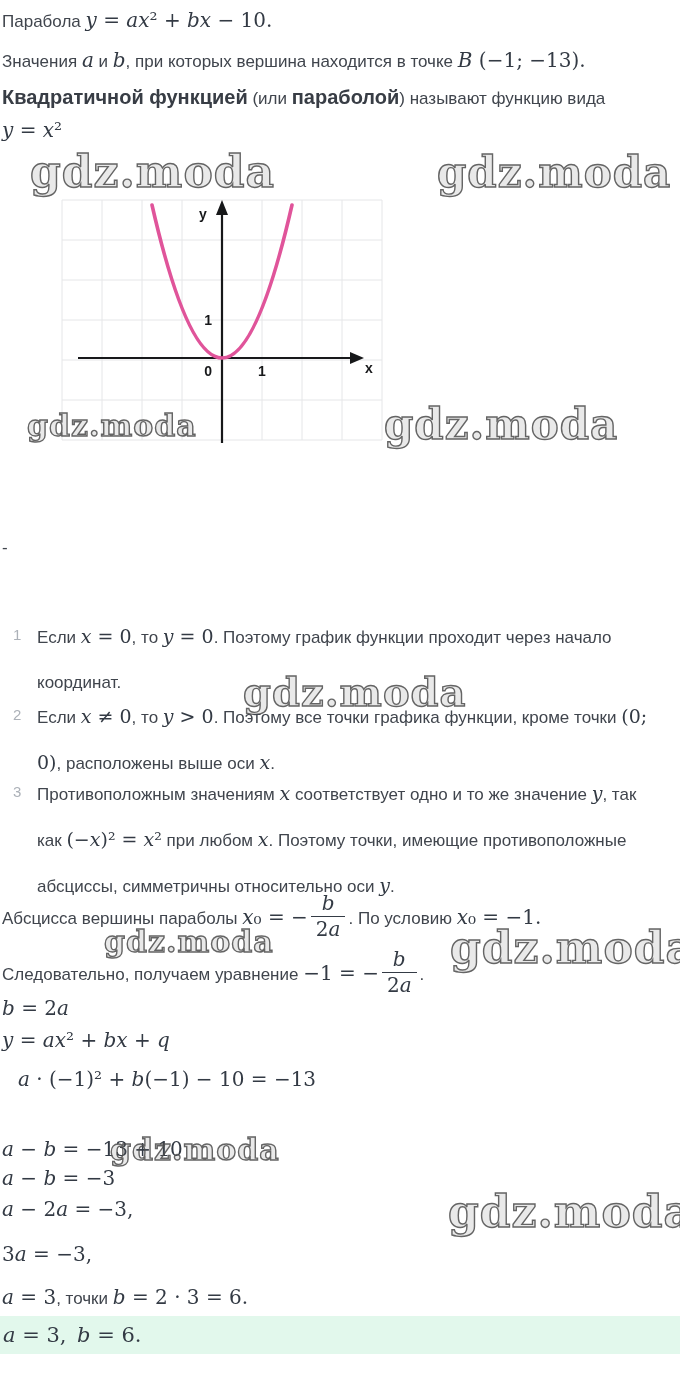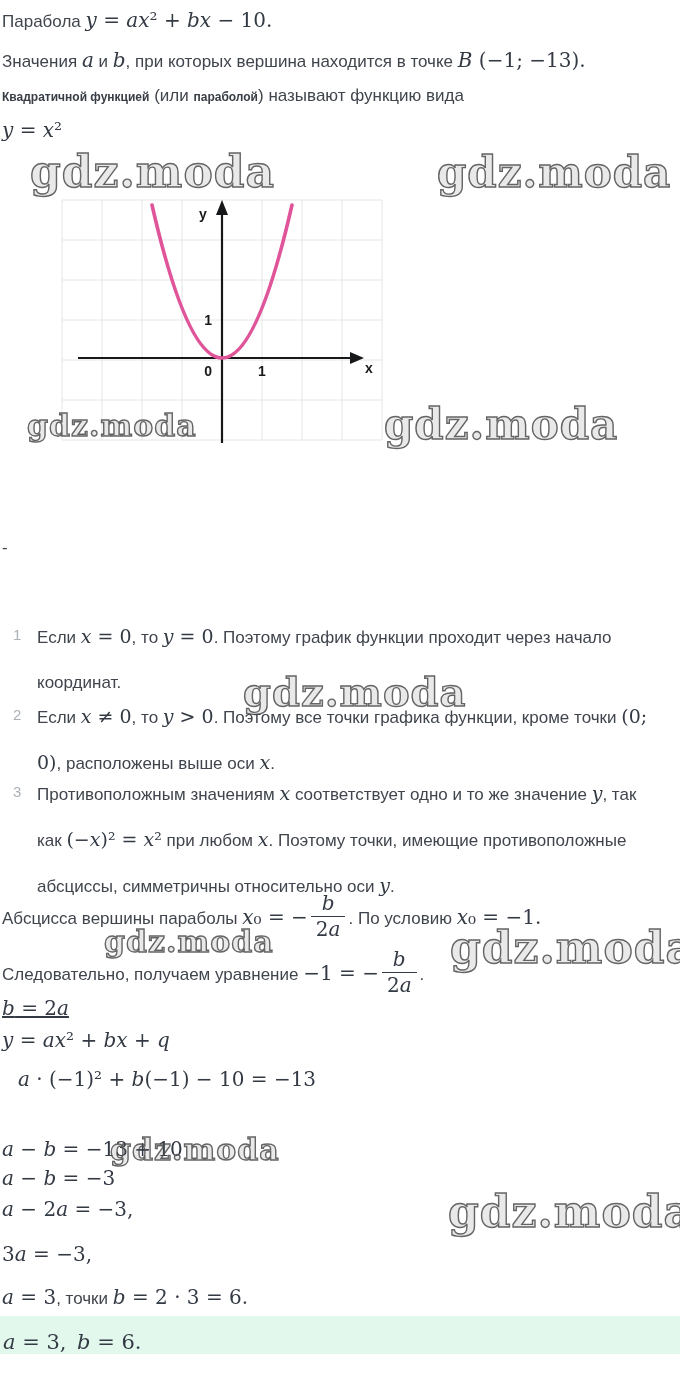--- a/index.html
+++ b/index.html
@@ -1,37 +1,37 @@
 <!DOCTYPE html>
 <html><head>
 <meta charset="utf-8">
 <style>
   html,body{margin:0;padding:0;background:#ffffff;}
   #page{position:relative;width:680px;height:1388px;background:#ffffff;overflow:hidden;
         font-family:"Liberation Sans",sans-serif;color:#40454d;}
   .abs{position:absolute;}
   .ru{font-size:17px;color:#40454d;}
-  .ru-b{font-size:12px;font-weight:700;color:#383d45;}
+  .ru-b{font-size:20px;font-weight:700;color:#383d45;}
   .math{font-family:"DejaVu Serif",serif;font-style:italic;color:#333a44;font-size:20px;}
   .math .up{font-style:normal;}
   .li{position:absolute;left:13px;width:650px;}
   .li-num{position:absolute;left:0;top:12px;font-size:15px;color:#acb1b8;}
   .li-body{display:block;margin-left:24px;font-size:17px;line-height:45px;}
   .li-body .math{font-size:19px;}
   .eq{position:absolute;left:2px;line-height:26px;}
   .mixline{position:absolute;left:2px;line-height:46px;white-space:nowrap;}
   .frac{display:inline-block;vertical-align:middle;text-align:center;margin:0 3px;transform:translateY(-3px);}
   .frac .fr-n{display:block;padding:0 5px 2px;border-bottom:1.5px solid #343b45;line-height:1.05;}
   .frac .fr-d{display:block;padding:2px 5px 0;line-height:1.05;}
   .wm{position:absolute;font-family:"DejaVu Serif",serif;font-weight:700;white-space:nowrap;
       color:rgba(120,120,120,0.16);-webkit-text-stroke:1.4px rgba(75,75,75,0.85);letter-spacing:1px;}
   .wm-44{font-size:44px;} .wm-42{font-size:42px;} .wm-40{font-size:40px;} .wm-30{font-size:30px;}
   .dash{font-size:17px;color:#40454d;}
   .answer{position:absolute;left:0;top:1316px;width:680px;height:38px;background:#e2f8ec;
-          display:flex;align-items:flex-end;padding-left:3px;box-sizing:border-box;}
+          display:flex;align-items:center;padding-left:3px;box-sizing:border-box;}
   .answer .math{font-size:21px;}
   .gtext{font-family:"Liberation Sans",sans-serif;font-size:14px;font-weight:600;fill:#17181a;}
 </style>
 </head>
 <body>
 
 <div id="page">
 
   <div class="abs" style="top:8px;left:2px;">
     <span class="ru">Парабола </span><span class="math">y<span class="up"> = </span>ax<span class="up">² + </span>bx<span class="up"> − 10.</span></span>
@@ -106,21 +106,21 @@
     <span class="ru">Абсцисса вершины параболы </span><span class="math">x<span class="up">₀ = −</span></span><span class="frac"><span class="fr-n math">b</span><span class="fr-d math"><span class="up">2</span>a</span></span><span class="ru">. По условию </span><span class="math">x<span class="up">₀ = −1.</span></span>
   </div>
 
   <div class="wm wm-30" style="left:104px;top:924px;">gdz.moda</div>
   <div class="wm wm-44" style="left:450px;top:922px;">gdz.moda</div>
 
   <div class="mixline" style="top:950px;">
     <span class="ru">Следовательно, получаем уравнение </span><span class="math"><span class="up">−1 = −</span></span><span class="frac"><span class="fr-n math">b</span><span class="fr-d math"><span class="up">2</span>a</span></span><span class="ru">.</span>
   </div>
 
-  <div class="eq math" style="top:995px;text-decoration:underline;">b<span class="up"> = 2</span>a</div>
+  <div class="eq math" style="top:995px;">b<span class="up"> = 2</span>a</div>
   <div class="eq math" style="top:1027px;">y<span class="up"> = </span>ax<span class="up">² + </span>bx<span class="up"> + </span>q</div>
   <div class="eq math" style="top:1066px;margin-left:16px;">a<span class="up"> · (−1)² + </span>b<span class="up">(−1) − 10 = −13</span></div>
   <div class="eq math" style="top:1118px;margin-top:18px;">a<span class="up"> − </span>b<span class="up"> = −13 + 10</span></div>
 
   <div class="wm wm-30" style="left:110px;top:1132px;">gdz.moda</div>
 
   <div class="eq math" style="top:1165px;">a<span class="up"> − </span>b<span class="up"> = −3</span></div>
   <div class="eq math" style="top:1196px;">a<span class="up"> − 2</span>a<span class="up"> = −3,</span></div>
 
   <div class="wm wm-44" style="left:448px;top:1186px;">gdz.moda</div>

